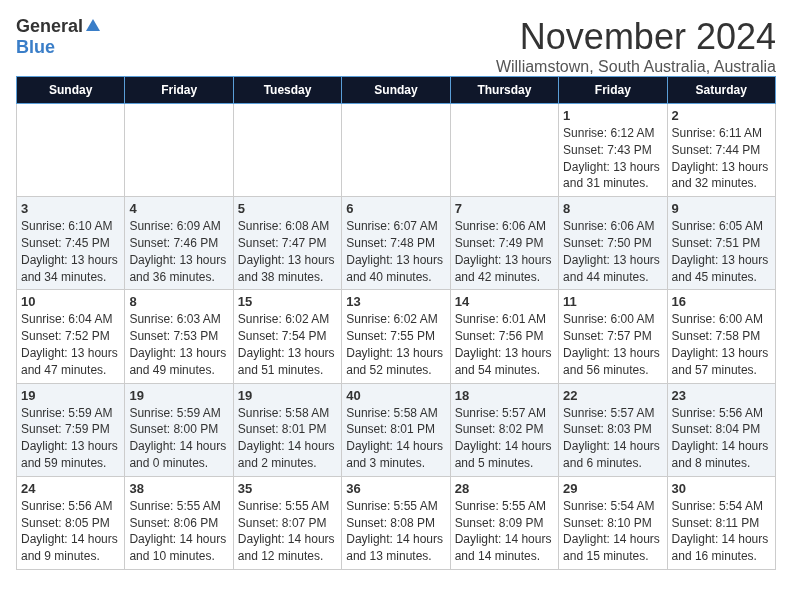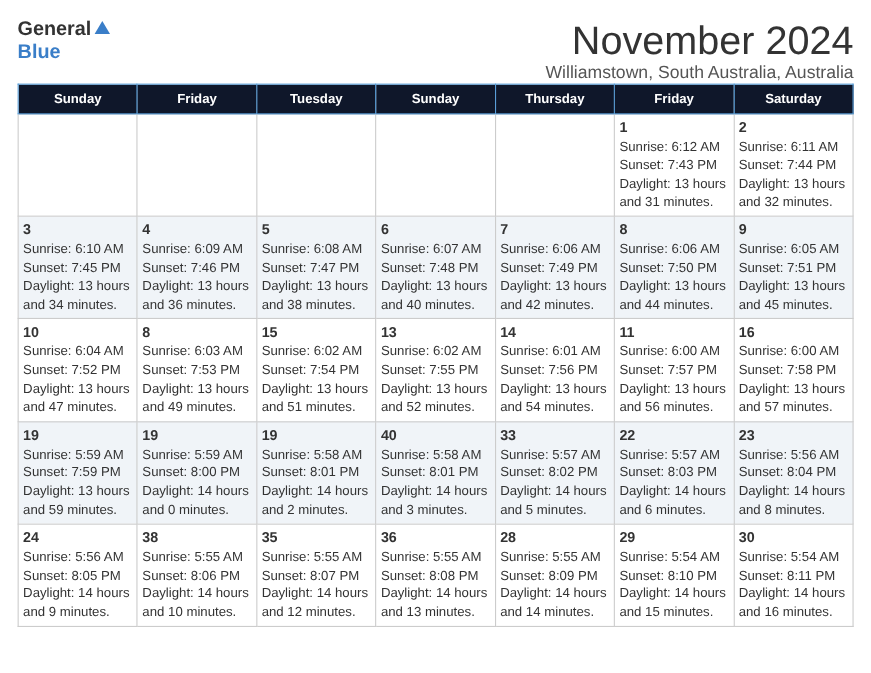--- a/index.html
+++ b/index.html
@@ -204,21 +204,21 @@
         </td>
         <td>
           <span class="day-num">19</span>
           <div class="day-info">Sunrise: 5:58 AM<br>Sunset: 8:01 PM<br>Daylight: 14 hours and 2 minutes.</div>
         </td>
         <td>
           <span class="day-num">40</span>
           <div class="day-info">Sunrise: 5:58 AM<br>Sunset: 8:01 PM<br>Daylight: 14 hours and 3 minutes.</div>
         </td>
         <td>
-          <span class="day-num">33</span>
+          <span class="day-num">18</span>
           <div class="day-info">Sunrise: 5:57 AM<br>Sunset: 8:02 PM<br>Daylight: 14 hours and 5 minutes.</div>
         </td>
         <td>
           <span class="day-num">22</span>
           <div class="day-info">Sunrise: 5:57 AM<br>Sunset: 8:03 PM<br>Daylight: 14 hours and 6 minutes.</div>
         </td>
         <td>
           <span class="day-num">23</span>
           <div class="day-info">Sunrise: 5:56 AM<br>Sunset: 8:04 PM<br>Daylight: 14 hours and 8 minutes.</div>
         </td>

